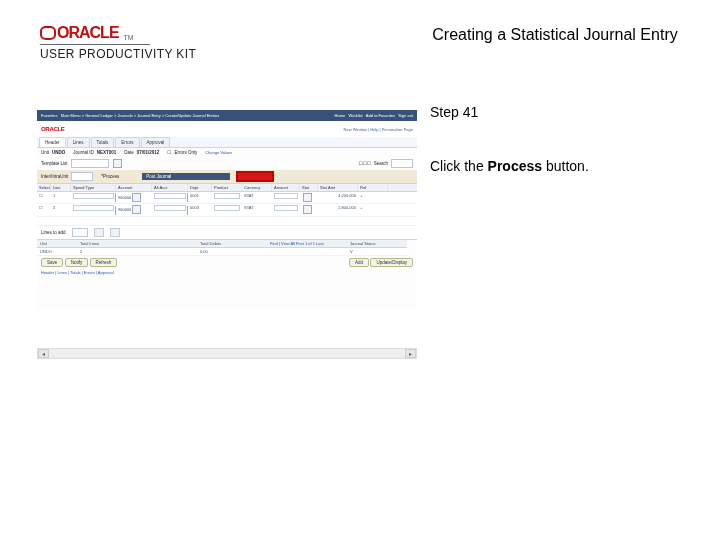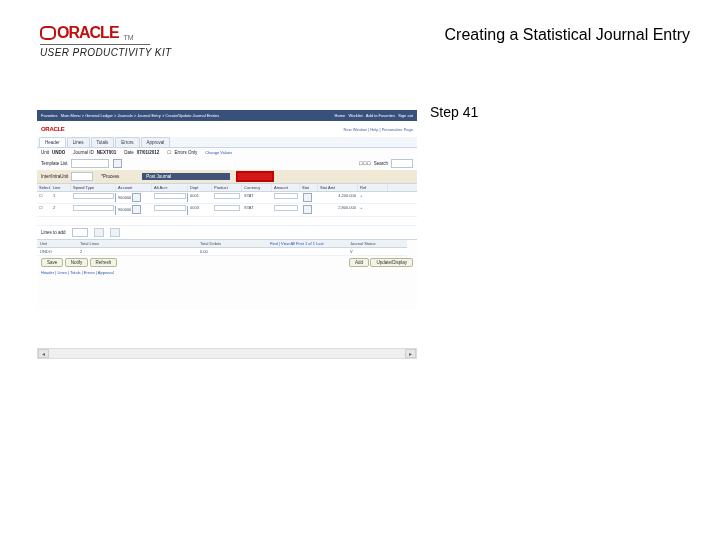--- a/index.html
+++ b/index.html
@@ -51,35 +51,34 @@
     margin-left: 1px;
     margin-bottom: 1px;
   }
   .logo-rule {
     height: 1px;
     background: #666;
     width: 110px;
     margin-top: 2px;
   }
   .upk {
-    font-size: 10px;
+    font-size: 12px;
     letter-spacing: 0.4px;
     color: #222;
     margin-top: 2px;
-    font-style: italic;
   }
   
   .title {
     position: absolute;
     right: 30px;
     top: 26px;
     left: 420px;
     font-size: 16px;
     color: #000;
-    text-align: right;
+    text-align: center;
   }
   
   .step-num {
     position: absolute;
     left: 430px;
     top: 104px;
     font-size: 14px;
   }
   .instruction {
     position: absolute;
@@ -259,20 +258,23 @@
         </span>
       <span class="tm">TM</span>
     </div>
     <div class="logo-rule"></div>
     <div class="upk">USER PRODUCTIVITY KIT</div>
   </div>
 
   <div class="title">Creating a Statistical Journal Entry</div>
 
   <div class="step-num">Step 41</div>
+  <div class="instruction">
+    <span>Click the </span><b>Process</b><span> button.</span>
+  </div>
 
   <div class="shot">
     <div class="shot-bar-top">
       <div>
         <span>Favorites</span> &nbsp;
         <span>Main Menu</span> &gt;
         <span>General Ledger</span> &gt;
         <span>Journals</span> &gt;
         <span>Journal Entry</span> &gt;
         <span>Create/Update Journal Entries</span>

